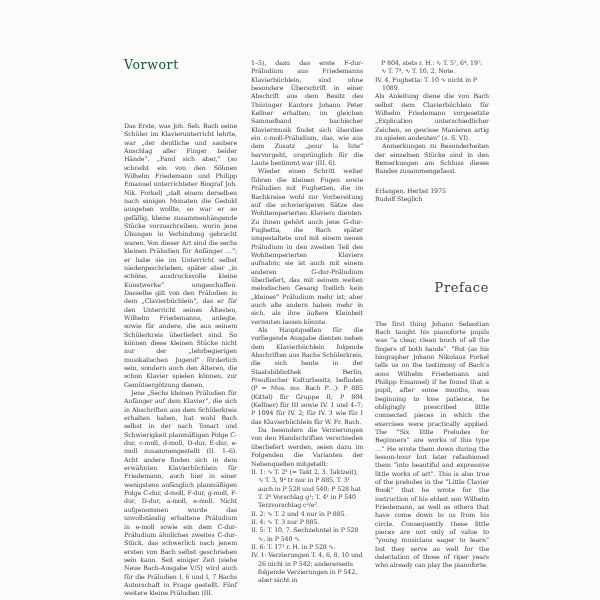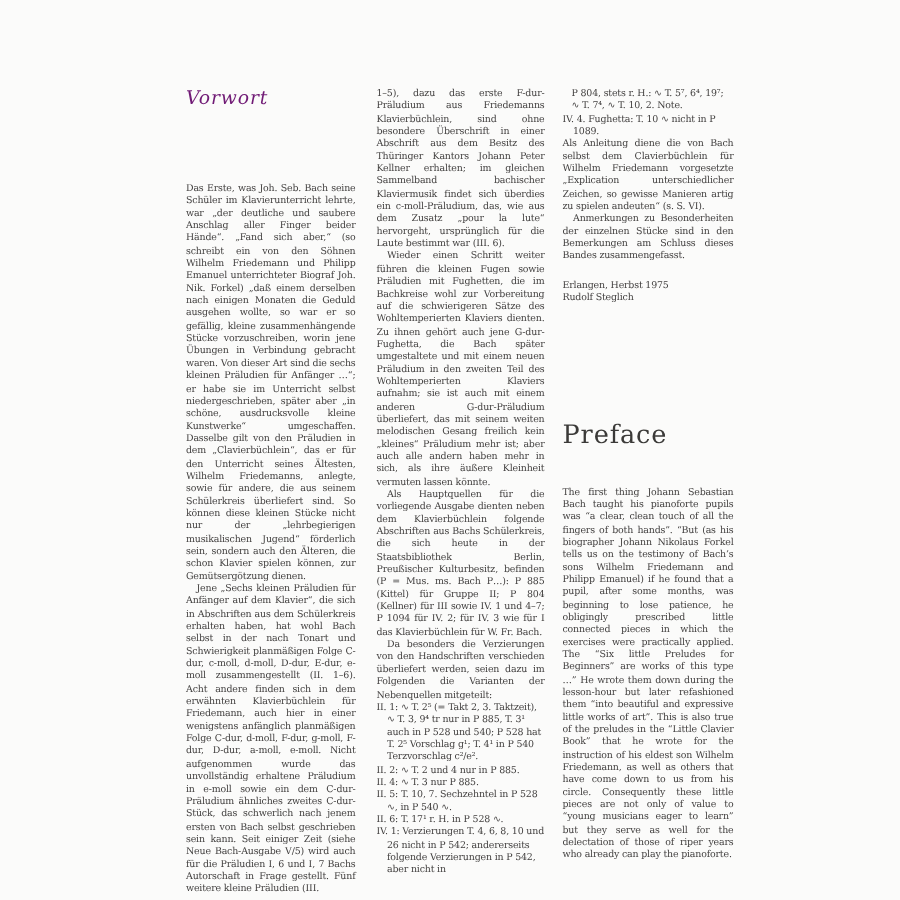--- a/index.html
+++ b/index.html
@@ -22,30 +22,30 @@
     position: absolute;
     top: 59px;
   }
   .col1 { left: 124px; width: 113px; top: 57px; }
   .col2 { left: 251px; width: 112px; }
   .col3 { left: 375px; width: 114px; }
   h1.heading {
     font-size: 12.5px;
     font-weight: normal;
     letter-spacing: 0.6px;
-    color: #701a75;
+    color: #14532d;
     margin: 0 0 50px 0;
-    font-style: italic;
   }
   h1.preface-heading {
-    font-size: 17px;
+    font-size: 13px;
     font-weight: normal;
     letter-spacing: 0.6px;
     color: #3b3a38;
     margin: 76px 0 25px 0;
+    text-align: right;
   }
   p.body {
     font-size: 6.3px;
     line-height: 8.35px;
     letter-spacing: -0.12px;
     text-align: justify;
     margin: 0;
   }
   p.indent { text-indent: 7px; }
   p.hang {

